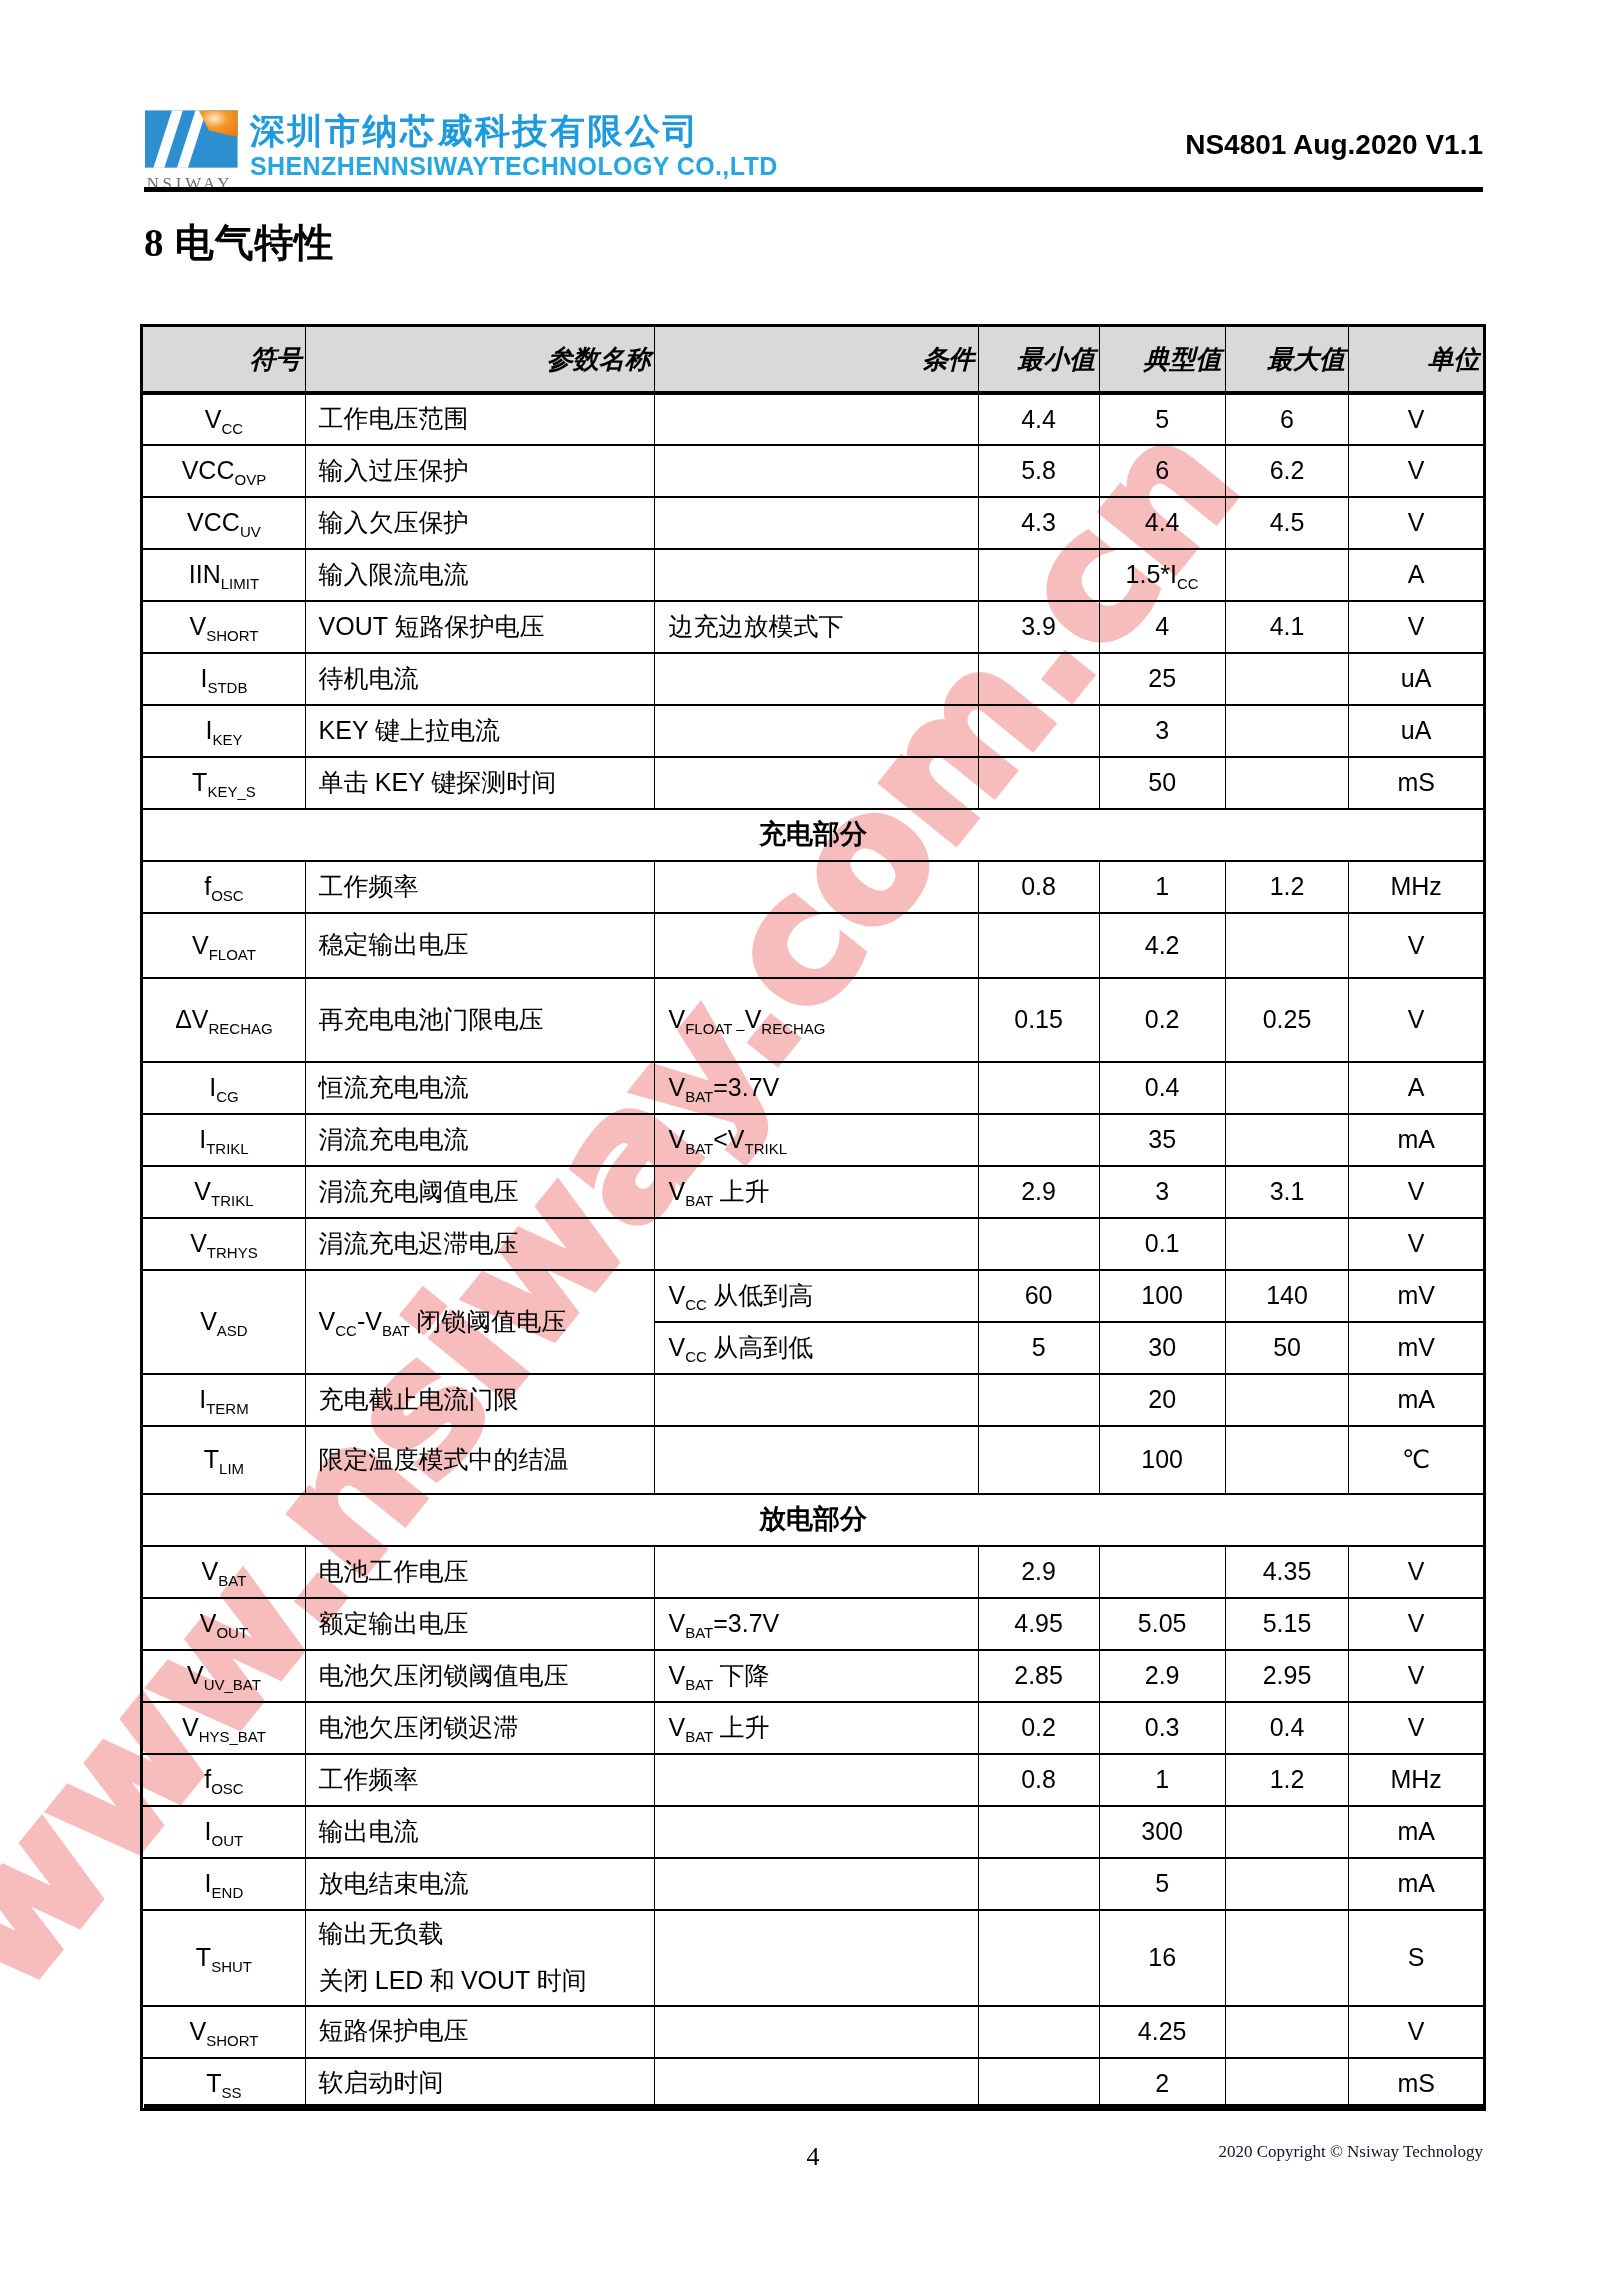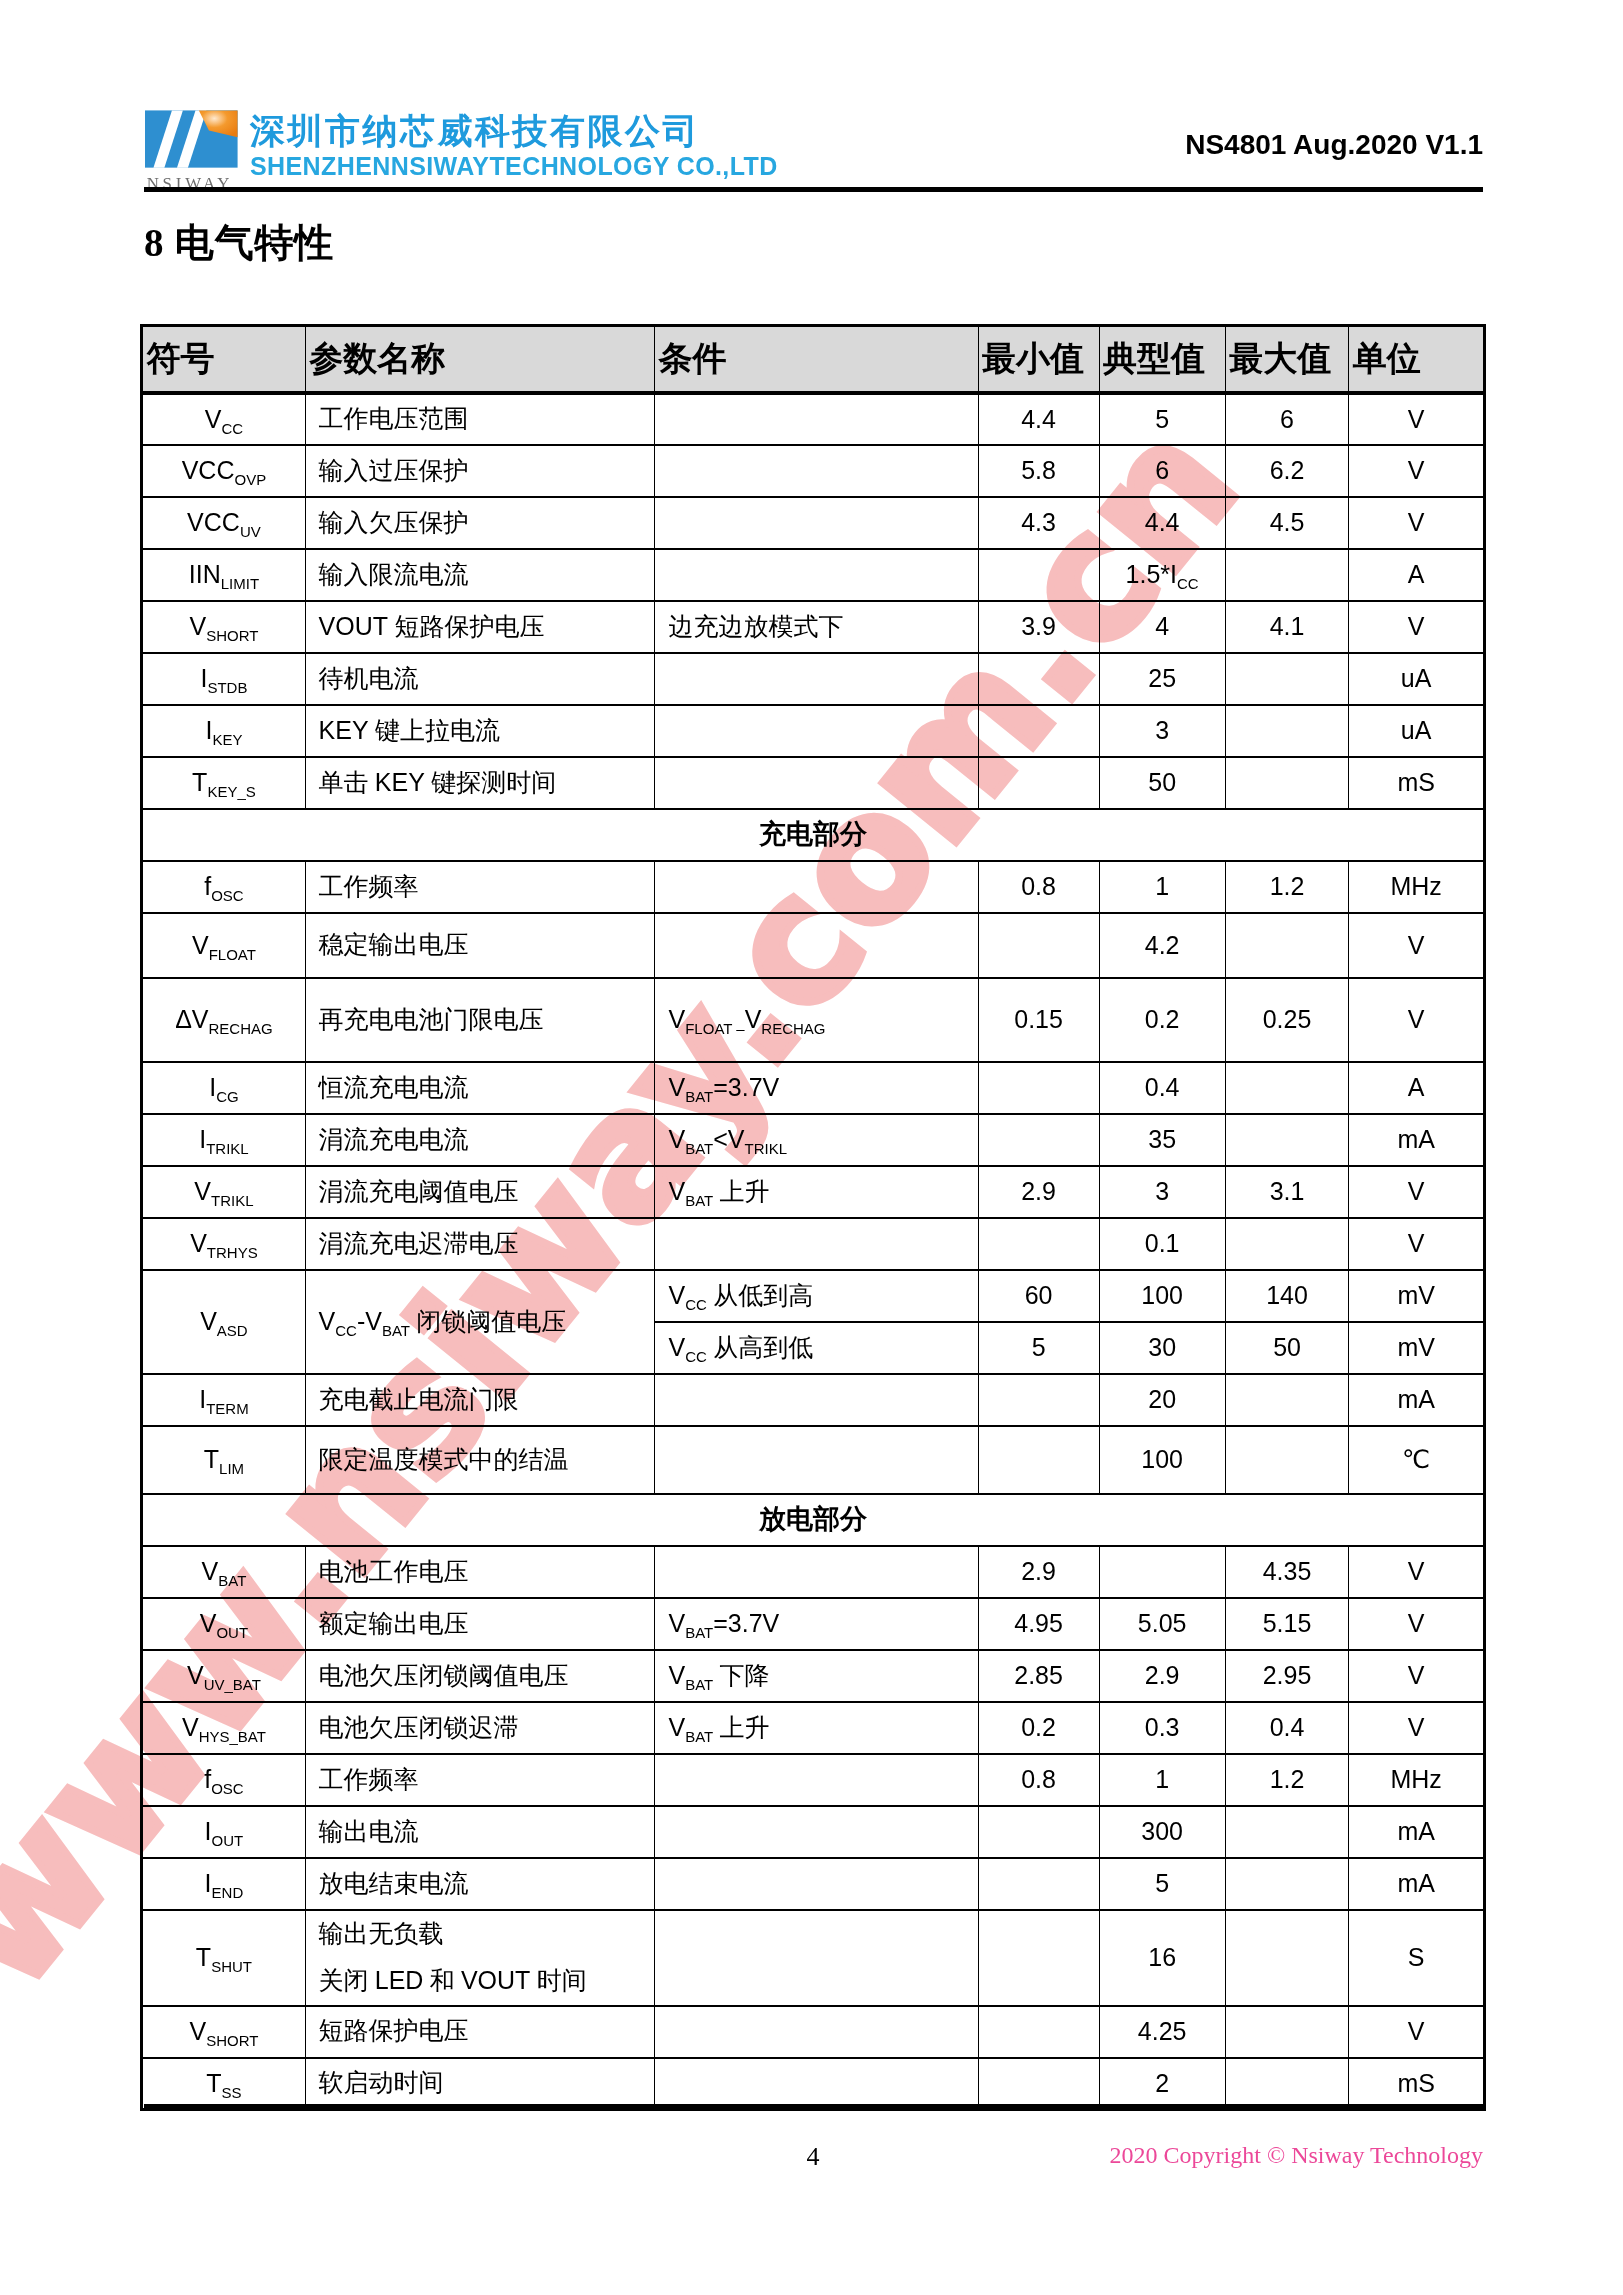--- a/index.html
+++ b/index.html
@@ -41,37 +41,37 @@
     font-weight:bold;font-size:173px;color:#f7bdbd;
     -webkit-text-stroke:7.6px #f7bdbd;
     transform-origin:0 100%;transform:rotate(-51deg);
   }
 
   
   .tablewrap{position:absolute;left:140px;top:324px;width:1346px;z-index:1;}
   table{width:100%;border-collapse:collapse;table-layout:fixed;border:3.4px solid #000;background:transparent;}
   th,td{border:1.7px solid #000;border-top-width:2.5px;border-bottom-width:2.5px;overflow:hidden;vertical-align:middle;}
   th{
-    height:64px;background:#d9d9d9;font-weight:bold;font-size:34px;text-align:left;
-    border-bottom-width:4.2px;padding:0 3.4px;
+    height:64px;background:#d9d9d9;font-weight:bold;font-size:26px;text-align:right;
+    border-bottom-width:4.2px;padding:0 3.4px;font-style:italic;
   }
   td{font-size:25px;line-height:1.85;padding:0 5px;}
   td.sym,td.val,td.unit{text-align:center;}
   td.param{text-align:left;padding-left:12.7px;}
   td.cond{text-align:left;padding-left:13.5px;}
   tr.section td{text-align:center;font-weight:bold;font-size:27px;}
   tr.sub td{border-top-width:1.7px;}
   .lat{font-family:"Liberation Sans","DejaVu Sans",sans-serif;}
   sub{font-size:0.6em;line-height:0;}
   sub.lat{font-family:"Liberation Sans","DejaVu Sans",sans-serif;}
 
   
   .frule{position:absolute;left:144px;right:140px;top:2104px;height:6px;background:#000;z-index:2;}
   .pageno{position:absolute;left:140px;width:1346px;top:2142px;text-align:center;font-size:26px;z-index:2;}
-  .copy{position:absolute;right:140px;top:2142px;font-size:24px;color:#ec4899;z-index:2;}
+  .copy{position:absolute;right:140px;top:2142px;font-size:17px;color:#0f172a;z-index:2;}
 </style>
 </head>
 <body>
 
 <div class="page">
 
   <div class="wm">www.nsiway.com.cn</div>
 
   <svg class="logo" viewBox="0 0 120 100" aria-hidden="true">
     <defs>

